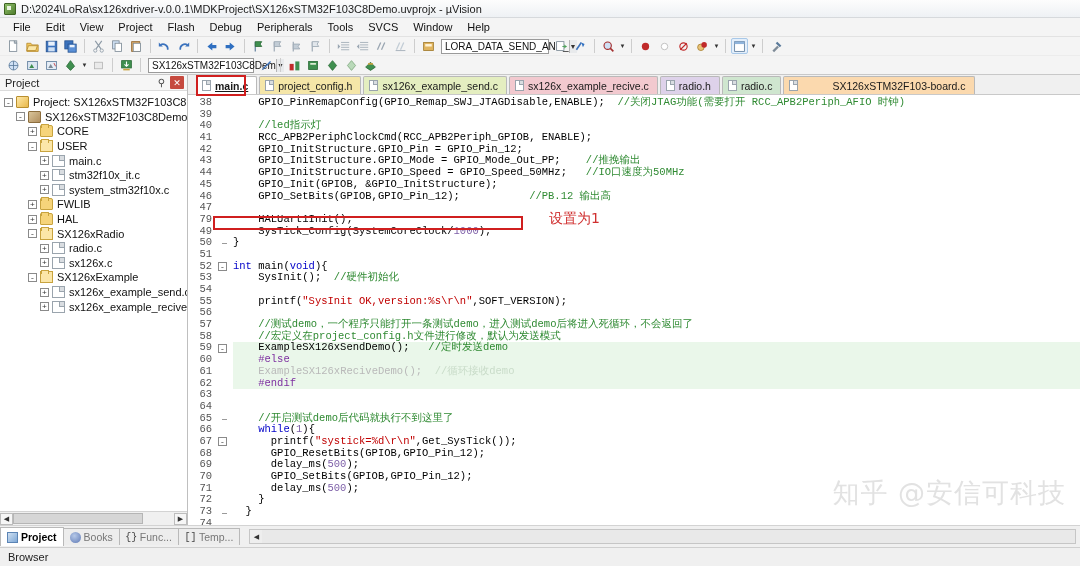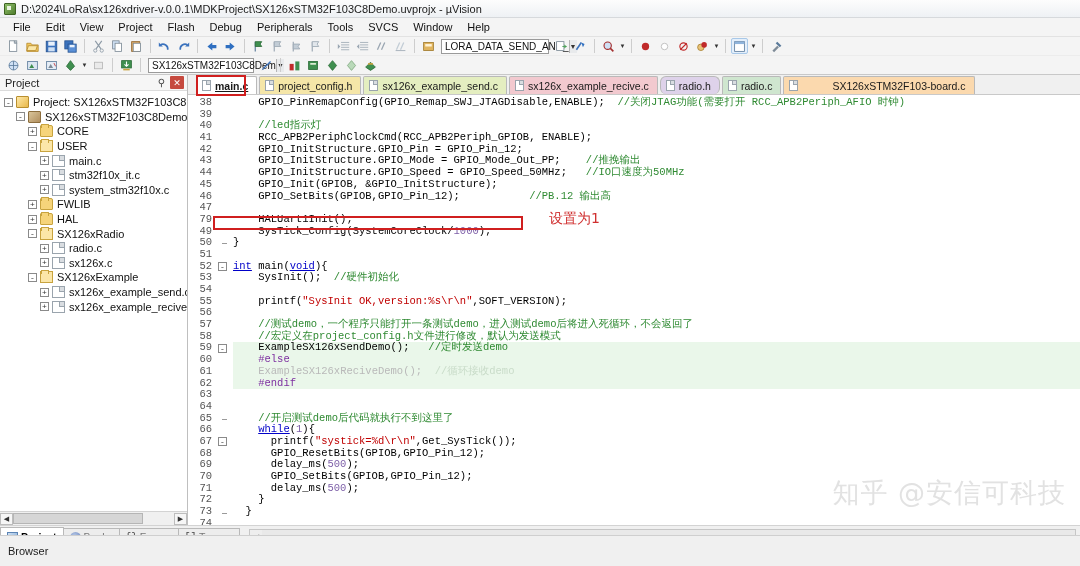--- a/index.html
+++ b/index.html
@@ -190,21 +190,21 @@
     width:28px; background:#fff; color:#555; text-align:right;
     padding:2px 4px 16px 0; flex:0 0 auto; user-select:none;
   }
   .foldcol {
     width:13px; background:#fff; flex:0 0 auto; padding-top:2px;
     position:relative;
   }
   .codecol { flex:1; padding:2px 0 0 4px; position:relative; min-width:0; }
   .ln { height:11.7px; white-space:pre; }
   .ln.hl { background:#eaf7ea; }
-  .kw { color:#0000c8;text-decoration:underline; }
+  .kw { color:#0000c8; }
   .str { color:#c00000; }
   .num { color:#7d5fa8; }
   .cmt { color:#2f8a32; }
   .pp  { color:#7d2fa0; }
   .dim { color:#b9b9b9; }
   .dimc { color:#c9dcc9; }
 
   .foldmark {
     position:absolute; left:2px; width:9px;height:9px;border:1px solid #8a8a8a;
     background:#fff; display:flex;align-items:center;justify-content:center;
@@ -251,21 +251,21 @@
     flex:1; height:15px; margin-left:10px; margin-right:4px;
     background:#eee; border:1px solid #c6c6c6; display:flex;align-items:center;
   }
   .outscroll .oa{
     width:12px;height:13px;display:flex;align-items:center;justify-content:center;
     font-size:7px;color:#333;
   }
   .outscroll .obar{flex:1;height:13px;background:#e9e9e9;}
 
   .statusbar {
-    position:absolute; left:0; bottom:0; width:1080px; height:31px;
+    position:absolute; left:0; bottom:0; width:1080px; height:19px;
     background:#f0f0f0; border-top:1px solid #cfcfcf;
     display:flex; align-items:center; padding-left:8px;
     font-size:11px; color:#222;
   }
 </style>
 </head>
 <body>
 
 <div id="app">
 
@@ -666,21 +666,21 @@
             <span class="tablabel">project_config.h</span>
           </div>
           <div class="tab" style="background: rgb(228, 238, 192);">
             <span class="tabico"></span>
             <span class="tablabel">sx126x_example_send.c</span>
           </div>
           <div class="tab" style="background: rgb(242, 201, 207);">
             <span class="tabico"></span>
             <span class="tablabel">sx126x_example_recive.c</span>
           </div>
-          <div class="tab" style="background: rgb(222, 210, 234); border-radius: 6px;">
+          <div class="tab" style="background: rgb(222, 210, 234);">
             <span class="tabico"></span>
             <span class="tablabel">radio.h</span>
           </div>
           <div class="tab" style="background: rgb(207, 230, 207);">
             <span class="tabico"></span>
             <span class="tablabel">radio.c</span>
           </div>
           <div class="tab" style="background: rgb(251, 217, 174); gap: 30px;">
             <span class="tabico"></span>
             <span class="tablabel">SX126xSTM32F103-board.c</span>

